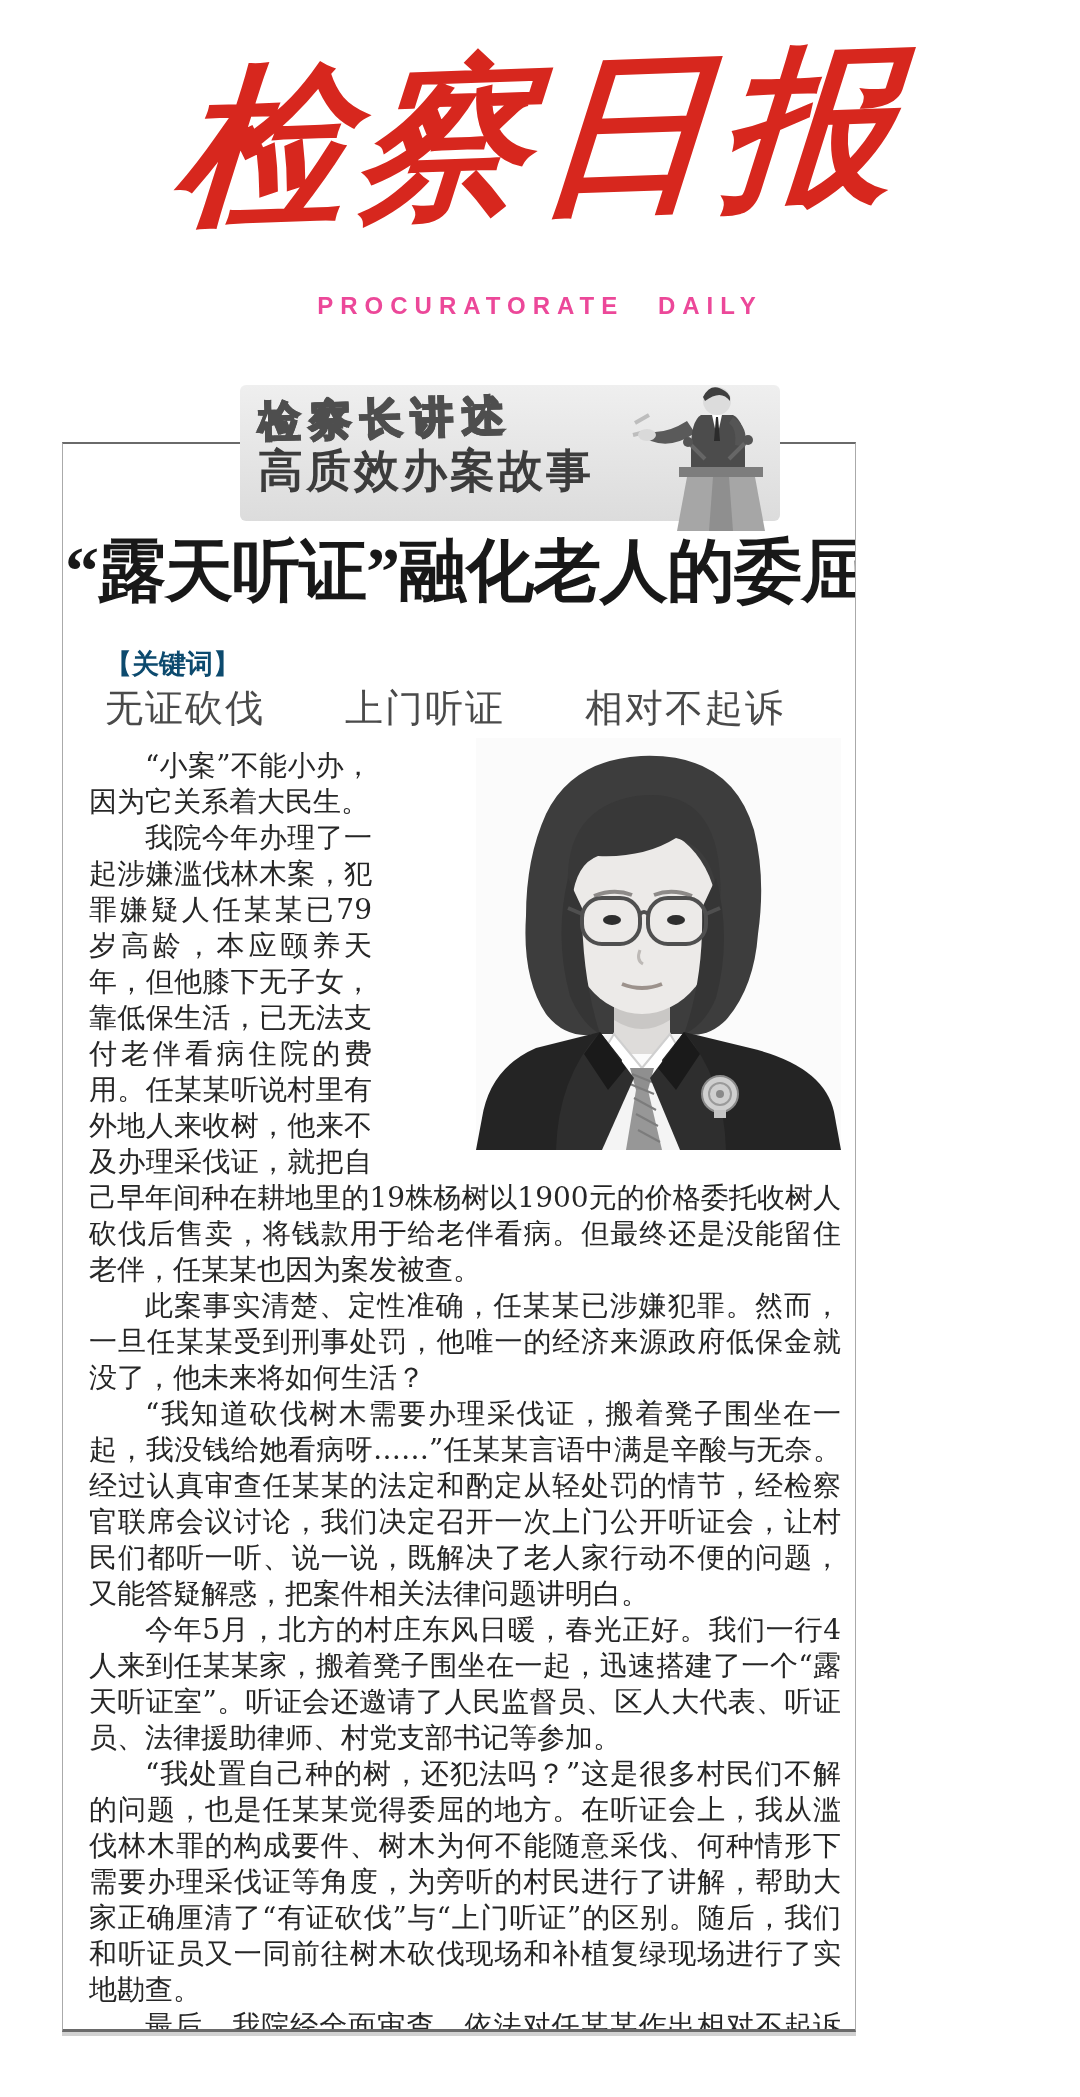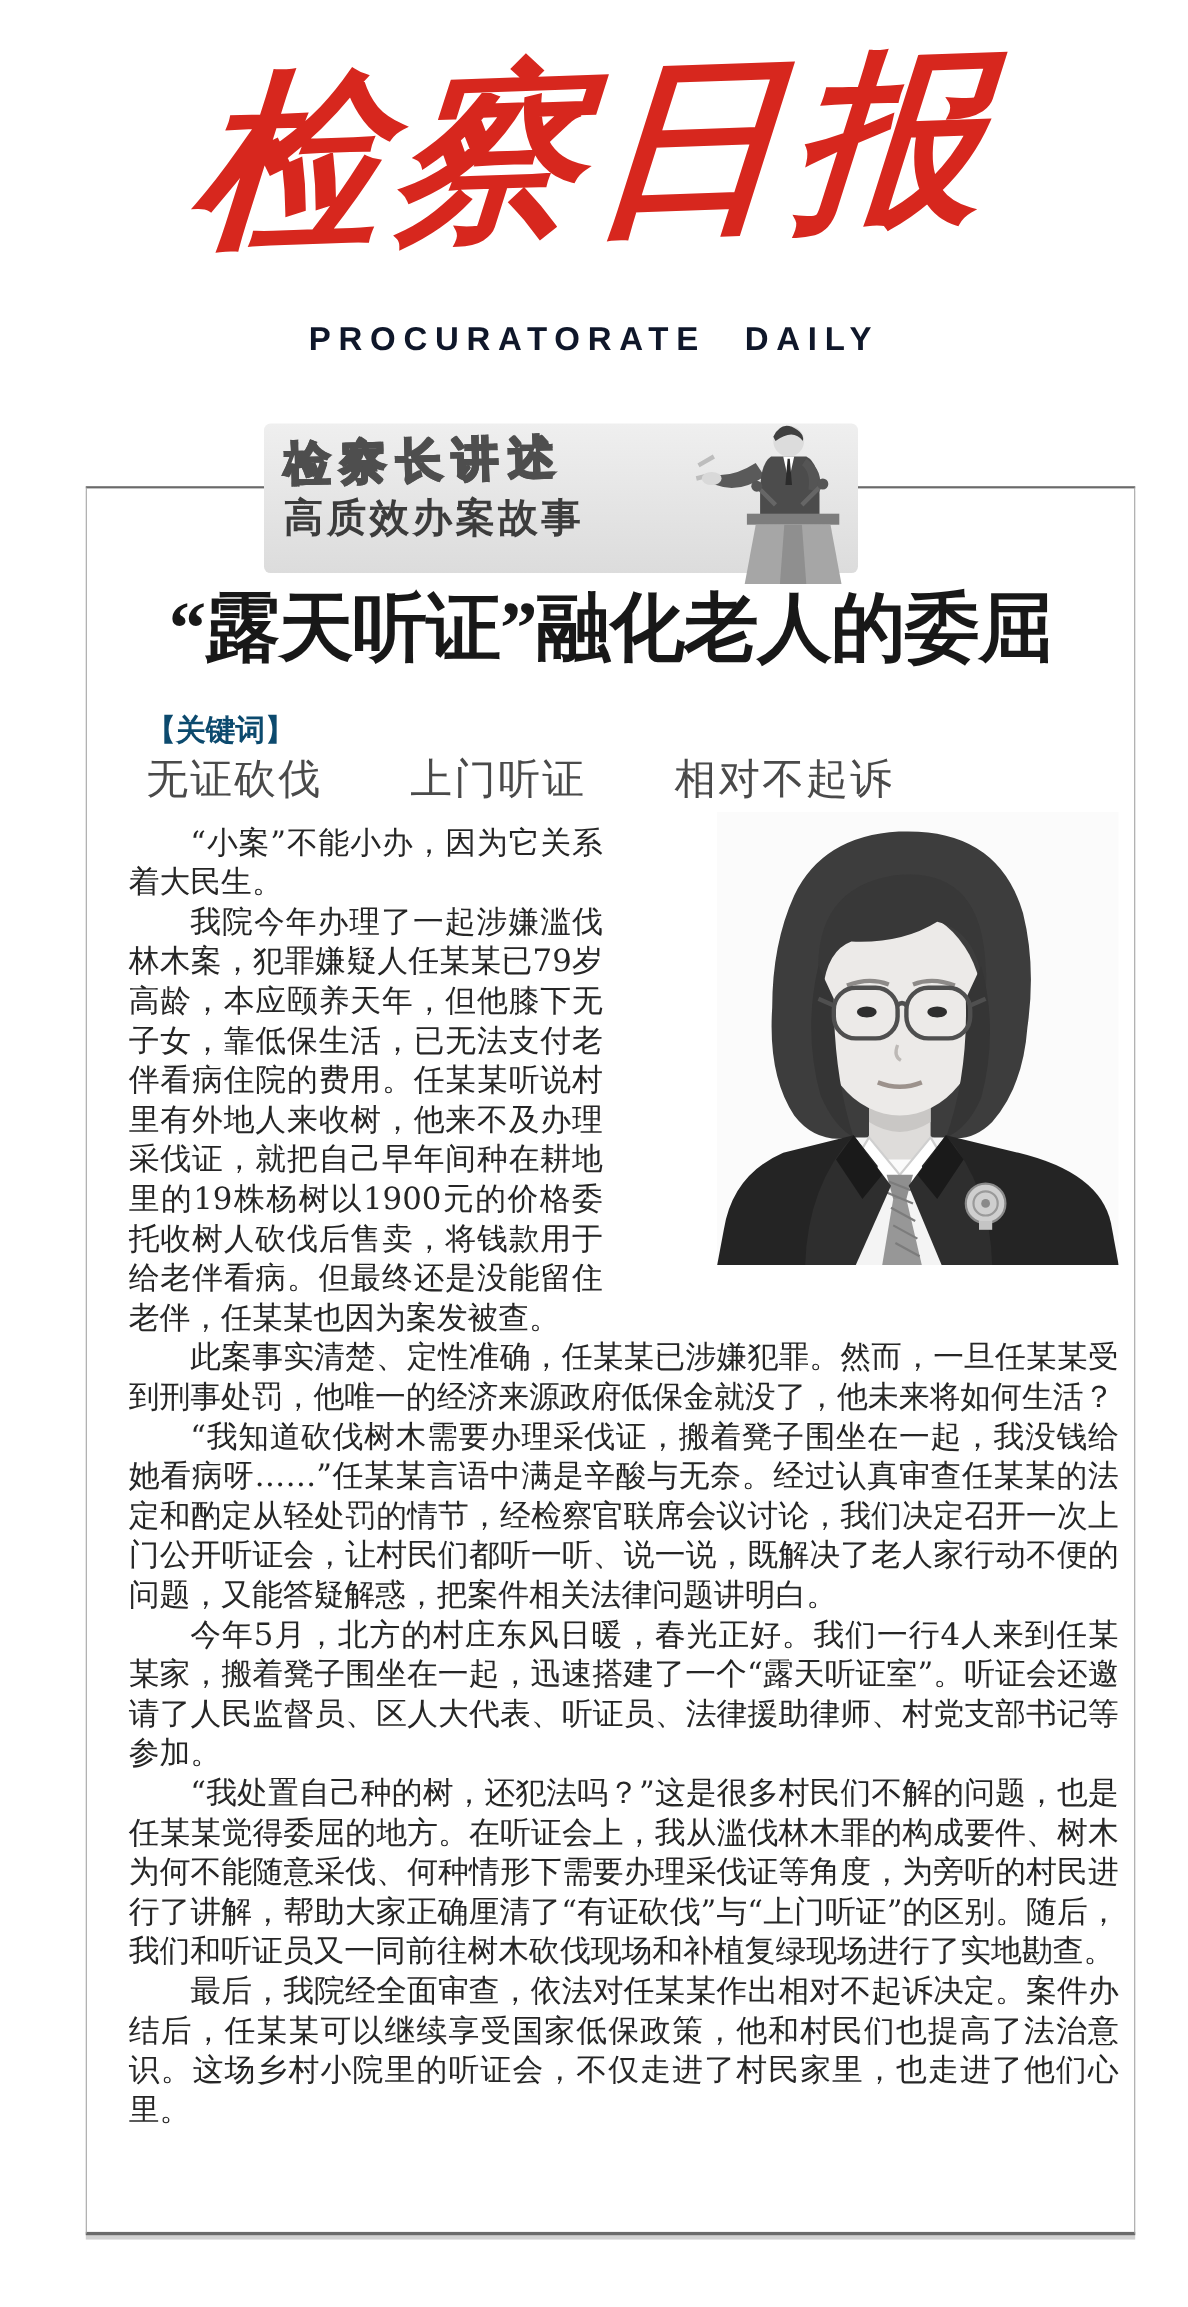--- a/index.html
+++ b/index.html
@@ -21,38 +21,38 @@
     color:#d7271e;
     transform:rotate(-2deg) skewX(-6deg);
     letter-spacing:10px;
     font-style:italic;
   }
   .masthead-sub{
     position:absolute;top:292px;left:0;width:100%;
     text-align:center;
     font-family:"Liberation Sans", sans-serif;
     font-weight:bold;
-    font-size:30px;
+    font-size:24px;
     letter-spacing:7px;
     word-spacing:20px;
-    color:#0f172a;
+    color:#ec4899;
   }
 
   
   .article-box{
     position:absolute;
-    left:78px;top:442px;
-    width:954px;height:1590px;
+    left:62px;top:442px;
+    width:794px;height:1590px;
     border-top:2px solid #6a6a6a;
     border-left:1px solid #aaa;
     border-right:1px solid #aaa;
     border-bottom:3px solid #6a6a6a;
     box-shadow:0 4px 0 rgba(0,0,0,0.18);
     box-sizing:border-box;
-    padding:86px 14px 0 14px;
+    padding:86px 14px 0 2px;
     overflow:hidden;
   }
 
   
   .banner{
     position:absolute;
     left:240px;top:385px;
     width:540px;height:136px;
     background:linear-gradient(180deg,#efefef 0%,#dcdcdc 100%);
     border-radius:6px;
@@ -67,21 +67,21 @@
     letter-spacing:9px;
     color:#ffffff;
     -webkit-text-stroke:2.2px #4e4e4e;
     text-shadow:1px 1px 0 #555,-1px 1px 0 #555,1px -1px 0 #555,-1px -1px 0 #555;
     transform:rotate(-1.5deg);
     width:400px;
   }
   .banner-line2{
     font-family:"Liberation Sans", sans-serif;
     font-weight:900;
-    font-size:36px;line-height:56px;
+    font-size:45px;line-height:56px;
     letter-spacing:3px;
     color:#3c3c3c;
     width:470px;
   }
   .speaker-art{
     position:absolute;right:-12px;top:-14px;
     width:175px;height:160px;
   }
 
   

